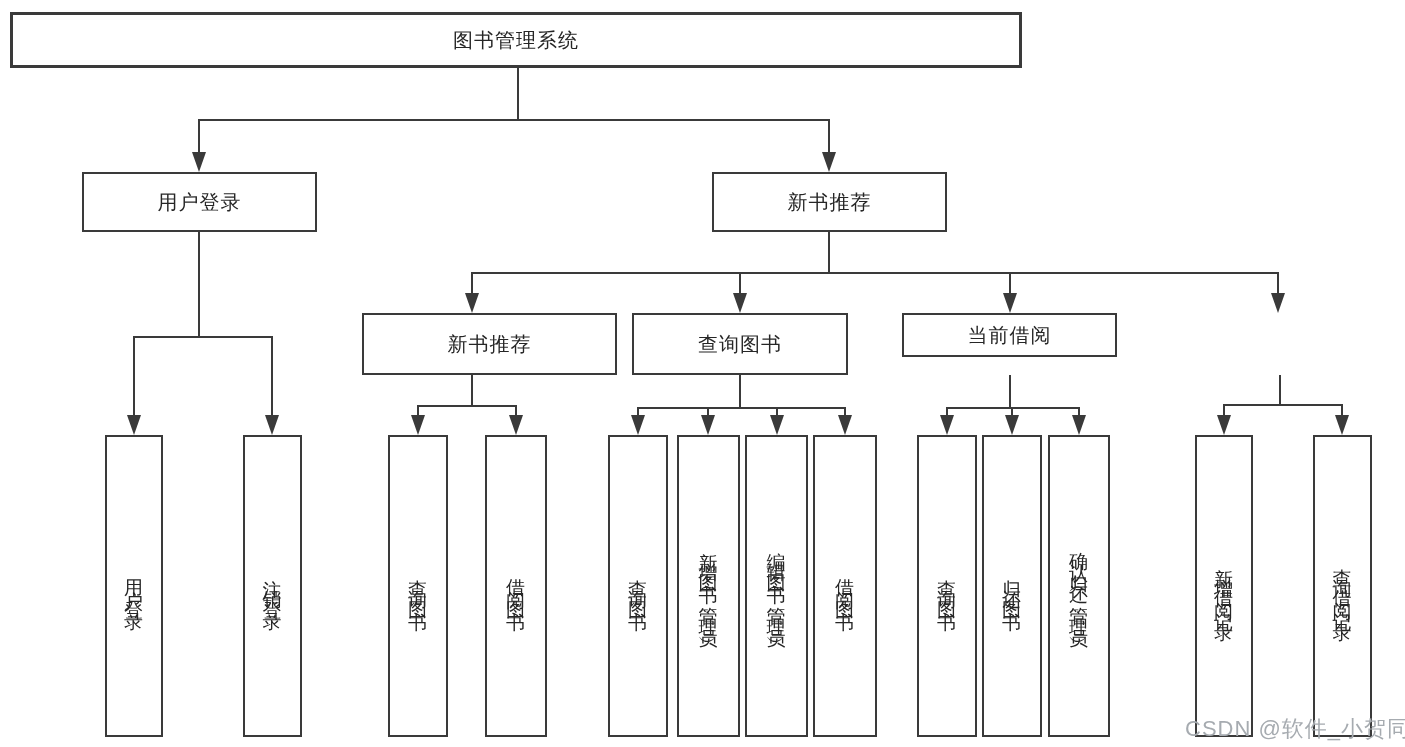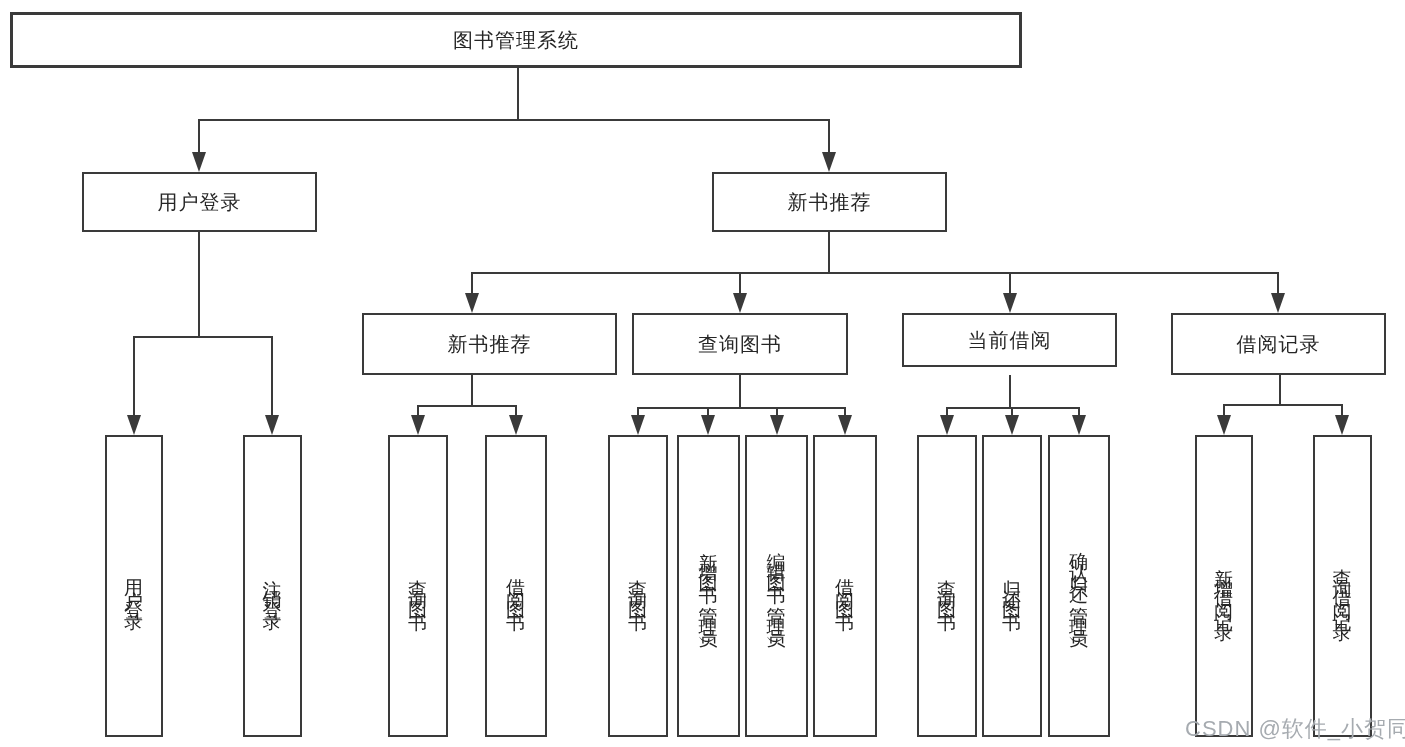--- a/index.html
+++ b/index.html
@@ -155,25 +155,22 @@
   <div class="node" style="left:712px;top:172px;width:235px;height:60px">
     <span class="label">新书推荐</span>
   </div>
 
   <div class="node" style="left:362px;top:313px;width:255px;height:62px">
     <span class="label">新书推荐</span>
   </div>
   <div class="node" style="left:632px;top:313px;width:216px;height:62px">
     <span class="label">查询图书</span>
   </div>
-  <div class="node" style="left:902px;top:313px;width:215px;height:54px">
+  <div class="node" style="left:902px;top:313px;width:215px;height:44px">
     <span class="label">当前借阅</span>
-  </div>
-  <div class="node" style="left:1171px;top:313px;width:215px;height:62px">
-    <span class="label">借阅记录</span>
   </div>
 
   <div class="node v" style="left:105px;top:435px;width:58px;height:302px">
     <span class="label">用户登录</span>
   </div>
   <div class="node v" style="left:243px;top:435px;width:59px;height:302px">
     <span class="label">注销登录</span>
   </div>
 
   <div class="node v" style="left:388px;top:435px;width:60px;height:302px">

